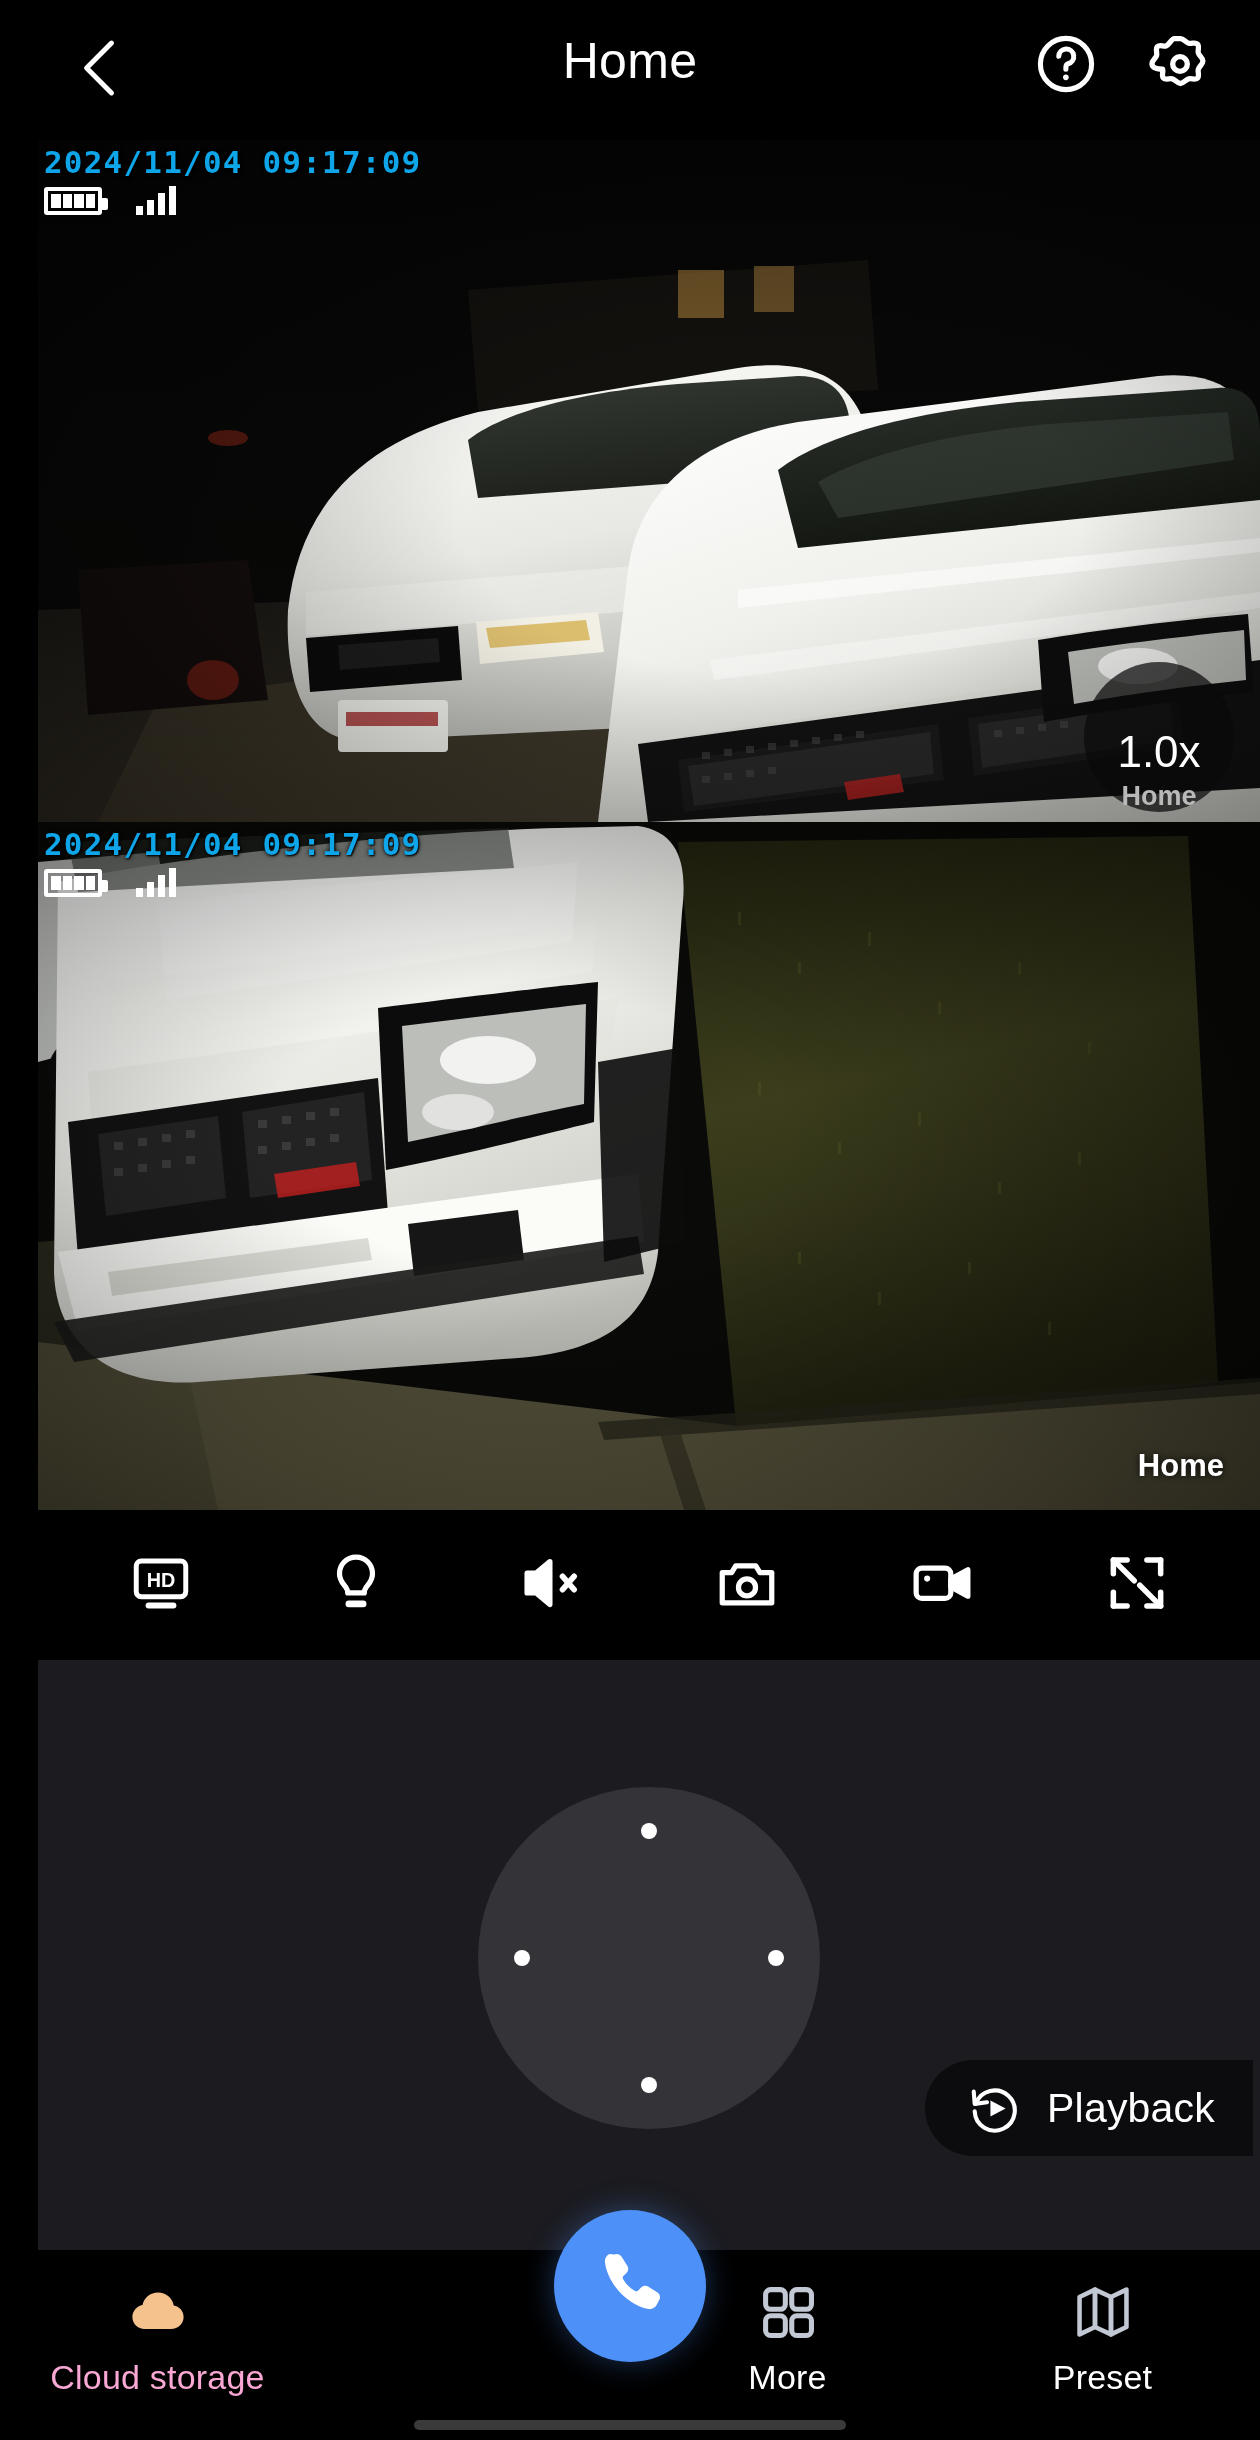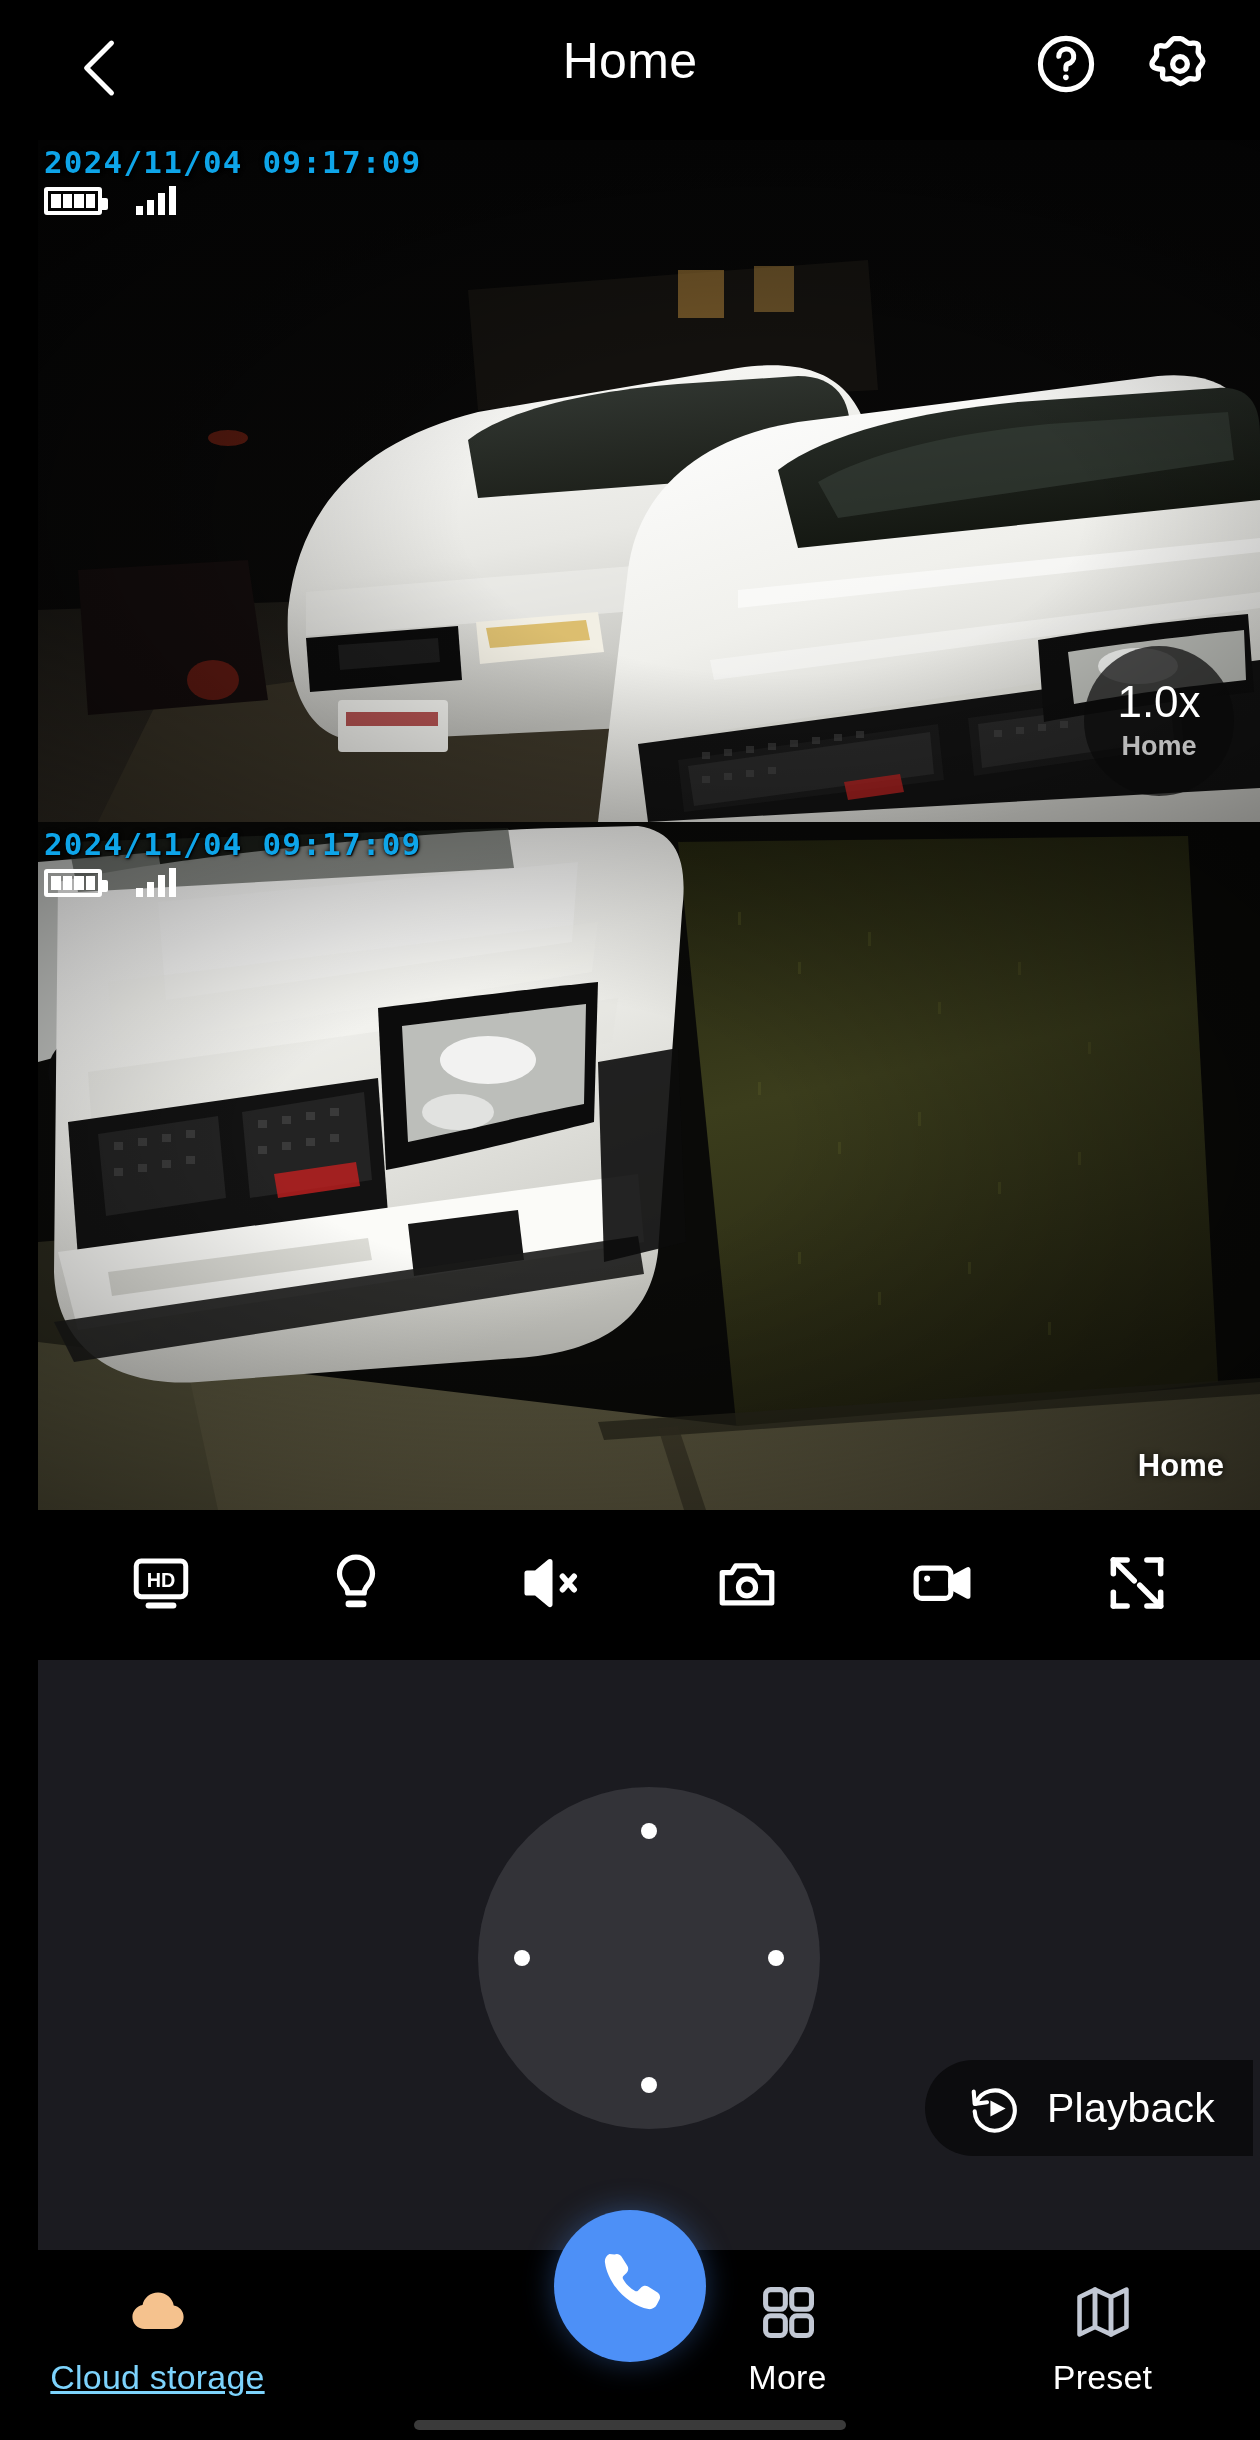--- a/index.html
+++ b/index.html
@@ -56,24 +56,24 @@
     content:""; position:absolute; right:-10px; top:7px;
     width:6px; height:12px; background:#fff; border-radius:0 2px 2px 0;
   }
   .batt i { flex:1; height:100%; background:#fff; display:block; }
   .sig { display:flex; align-items:flex-end; gap:4px; height:32px; }
   .sig i { width:7px; background:#fff; display:block; }
   .sig i:nth-child(1){height:9px;} .sig i:nth-child(2){height:15px;}
   .sig i:nth-child(3){height:22px;} .sig i:nth-child(4){height:29px;}
 
   .zoom-badge {
-    position:absolute; right:26px; bottom:26px; z-index:6;
+    position:absolute; right:26px; bottom:10px; z-index:6;
     width:150px; height:150px; border-radius:50%;
     background:rgba(10,10,10,.72);
-    display:flex; flex-direction:column; align-items:center; justify-content:center;
+    display:flex; flex-direction:column; align-items:center; justify-content:flex-end;
   }
   .zoom-badge .zval { color:#fff; font-size:44px; font-weight:400; line-height:1; }
   .zoom-badge .zlbl { color:#b9b9b9; font-size:27px; font-weight:700; margin-top:7px; }
   .watermark {
     position:absolute; right:36px; bottom:26px; z-index:6;
     color:#fff; font-size:31px; font-weight:700;
     text-shadow:0 0 6px rgba(0,0,0,.9);
   }
 
   
@@ -124,21 +124,21 @@
     position:absolute; left:0; bottom:0; width:1260px; height:190px;
     background:#000; display:flex; align-items:flex-start;
   }
   .nav-item {
     flex:1; display:flex; flex-direction:column; align-items:center;
     padding-top:20px; gap:14px;
   }
   .nav-item .nico { height:74px; display:flex; align-items:flex-end; justify-content:center; }
   .nav-item .nico svg { width:64px; height:64px; }
   .nav-item .nlbl { font-size:34px; color:#fff; font-weight:400; letter-spacing:.2px; }
-  .nav-item.active .nlbl { color:#7dd3fc;text-decoration:underline; }
+  .nav-item.active .nlbl { color:#f9a8d4; }
   .nav-spacer { flex:1; }
 
   .call-btn {
     position:absolute; left:50%; transform:translateX(-50%);
     bottom:78px; width:152px; height:152px; border-radius:50%;
     background:#4d90f7; display:flex; align-items:center; justify-content:center;
     box-shadow:0 0 30px rgba(77,144,247,.35);
   }
   .call-btn svg { width:76px; height:76px; }
 

